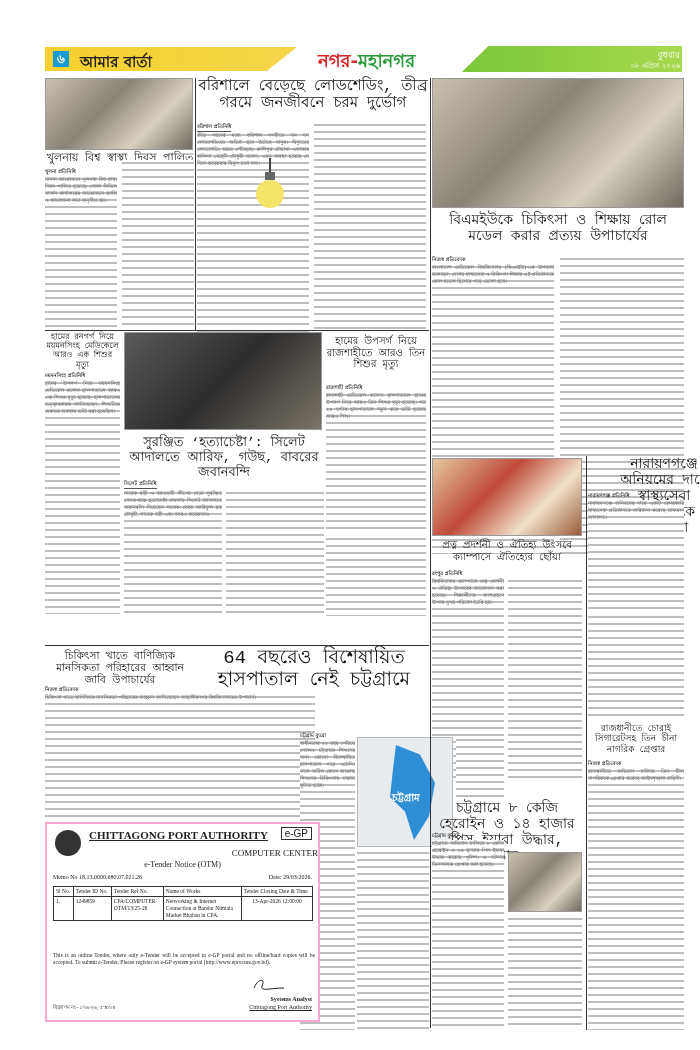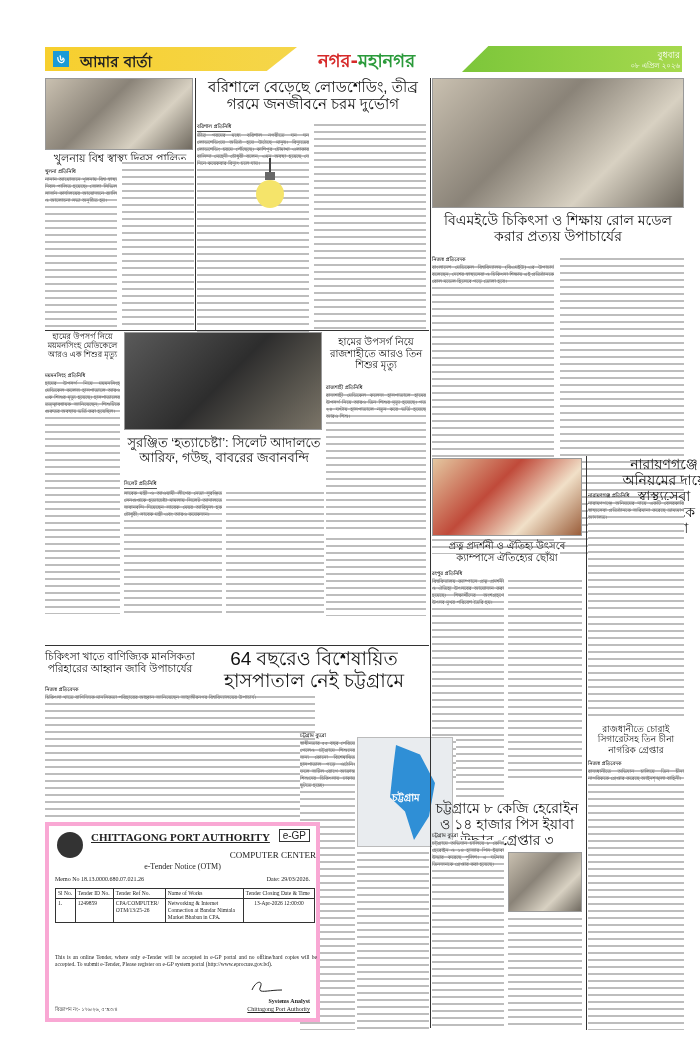--- a/index.html
+++ b/index.html
@@ -9,29 +9,29 @@
 .pgno{left:53px;top:51px;width:16px;height:16px;background:#1a9ad6;color:#fff;font:bold 12px "DejaVu Sans",sans-serif;text-align:center;line-height:16px}
 .brand{left:80px;top:50px;font:bold 15px "DejaVu Sans",sans-serif;color:#222}
 .sec-title{left:318px;top:47px;font:bold 18px "DejaVu Sans",sans-serif}
 .sec-title .a{color:#d62a2a}.sec-title .b{color:#2a9a3a}
 .hdr-right{left:462px;top:46px;width:220px;height:26px;background:linear-gradient(90deg,#7cc63a,#a6d94e);clip-path:polygon(12% 0,100% 0,100% 100%,0 100%)}
 .day{right:20px;top:48px;font:9px "DejaVu Sans",sans-serif;color:#fff;text-align:right}
 .date{right:20px;top:60px;font:7px "DejaVu Sans",sans-serif;color:#fff}
 .photo{background:linear-gradient(135deg,#c9c0b0,#8a8378 40%,#d8d1c2 70%,#6f695f);border:1px solid #999}
 .photo.dark{background:linear-gradient(135deg,#5a5a5a,#2d2d2d 50%,#7b7568)}
 .photo.warm{background:linear-gradient(135deg,#e4c7a0,#c04a3a 40%,#f1e0c8 70%,#9a5d3a)}
-.h{font-family:Liberation Sans, sans-serif;color:#111;text-align:center;line-height:1.15}
+.h{font-family:Liberation Mono, monospace;color:#111;text-align:center;line-height:1.15}
 .txt{font:5px/7px "DejaVu Sans",sans-serif;color:#555;text-align:justify;overflow:hidden;background:repeating-linear-gradient(#fff 0 2px,#bdbdbd 2px 4px,#fff 4px 7px)}
 .by{font:bold 5px "DejaVu Sans",sans-serif;color:#333;border-bottom:1px solid #555;display:inline-block}
 .rule{background:#333}
 .bulb{left:253px;top:158px;width:34px;height:60px}
 .map{left:357px;top:737px;width:96px;height:110px;background:#e9ecef;border:1px solid #bbb}
 .map-shape{left:378px;top:745px;width:60px;height:95px;background:#2f8fd6;clip-path:polygon(30% 0,70% 10%,95% 40%,85% 75%,60% 100%,45% 70%,20% 55%,25% 25%)}
 .map-lbl{left:392px;top:790px;font:bold 10px "DejaVu Sans",sans-serif;color:#fff}
-.tender{left:45px;top:822px;width:275px;height:200px;border:4px solid #f9a8d4;font-family:"Liberation Serif",serif;color:#222;background:#fff}
+.tender{left:45px;top:822px;width:275px;height:200px;border:2px solid #f9a8d4;font-family:"Liberation Serif",serif;color:#222;background:#fff}
 .t-logo{left:8px;top:6px;width:26px;height:26px;border-radius:50%;background:#333}
 .t-org{left:42px;top:5px;font:bold 11px "Liberation Serif",serif;text-decoration:underline}
 .t-egp{right:6px;top:3px;border:1px solid #333;font:10px "Liberation Sans",sans-serif;padding:0 3px}
 .t-cc{left:0;width:100%;top:24px;text-align:right;font:9px "Liberation Serif",serif}
 .t-notice{left:0;width:100%;top:36px;text-align:center;font:8px "Liberation Serif",serif;}
 .t-memo{left:6px;top:50px;font:6px "Liberation Serif",serif}
 .t-date{right:6px;top:50px;font:6px "Liberation Serif",serif}
 table.tt{position:absolute;left:6px;top:62px;width:260px;border-collapse:collapse;font:5.5px/7px "Liberation Serif",serif}
 table.tt td,table.tt th{border:1px solid #333;padding:1px 2px;vertical-align:top;font-weight:normal;text-align:left}
 .t-foot{left:6px;top:128px;width:262px;font:5.5px/7px "Liberation Serif",serif;text-align:justify}
@@ -60,26 +60,26 @@
 <div class="abs by" style="left:197px;top:123px">বরিশাল প্রতিনিধি</div>
 <div class="abs txt" style="left:197px;top:132px;width:112px;height:200px">তীব্র গরমের মধ্যে বরিশাল নগরীতে ঘন ঘন লোডশেডিংয়ে অতিষ্ঠ হয়ে উঠেছে মানুষ। বিদ্যুতের লোডশেডিং চরমে পৌঁছেছে। কাশিপুর চৌমাথা এলাকার বাসিন্দা মেহেদী চৌধুরী বলেন, এমন অবস্থা হয়েছে যে দিনে কয়েকবার বিদ্যুৎ চলে যায়।</div>
 <div class="abs txt" style="left:314px;top:122px;width:112px;height:210px"></div>
 <svg class="abs bulb" viewBox="0 0 34 60">
   <line x1="17" y1="0" x2="17" y2="14" stroke="#444" stroke-width="2"></line>
   <rect x="12" y="14" width="10" height="8" fill="#666"></rect>
   <circle cx="17" cy="36" r="14" fill="#f5e46a"></circle>
 </svg>
 
 <div class="abs photo" style="left:432px;top:78px;width:252px;height:130px"></div>
-<div class="abs h" style="left:432px;top:212px;width:252px;font-size:14px">বিএমইউে চিকিৎসা ও শিক্ষায় রোল মডেল করার প্রত্যয় উপাচার্যের</div>
+<div class="abs h" style="left:432px;top:212px;width:252px;font-size:14px">বিএমইউকে চিকিৎসা ও শিক্ষায় রোল মডেল করার প্রত্যয় উপাচার্যের</div>
 <div class="abs by" style="left:432px;top:256px">নিজস্ব প্রতিবেদক</div>
 <div class="abs txt" style="left:432px;top:264px;width:122px;height:290px">বাংলাদেশ মেডিকেল বিশ্ববিদ্যালয় (বিএমইউ)-এর উপাচার্য বলেছেন, দেশের স্বাস্থ্যসেবা ও চিকিৎসা শিক্ষায় এই প্রতিষ্ঠানকে রোল মডেল হিসেবে গড়ে তোলা হবে।</div>
 <div class="abs txt" style="left:560px;top:256px;width:124px;height:300px"></div>
 
-<div class="abs h" style="left:45px;top:332px;width:75px;font-size:8px">হামের উপসর্গ নিয়ে ময়মনসিংহ মেডিকেলে আরও এক শিশুর মৃত্যু</div>
+<div class="abs h" style="left:45px;top:332px;width:75px;font-size:8px">হামের রনগর্গ নিয়ে ময়মনসিংহ মেডিকেলে আরও এক শিশুর মৃত্যু</div>
 <div class="abs by" style="left:45px;top:372px">ময়মনসিংহ প্রতিনিধি</div>
 <div class="abs txt" style="left:45px;top:380px;width:75px;height:234px">হামের উপসর্গ নিয়ে ময়মনসিংহ মেডিকেল কলেজ হাসপাতালে আরও এক শিশুর মৃত্যু হয়েছে। হাসপাতালের তত্ত্বাবধায়ক জানিয়েছেন, শিশুটিকে গুরুতর অবস্থায় ভর্তি করা হয়েছিল।</div>
 <div class="abs photo dark" style="left:124px;top:332px;width:198px;height:98px"></div>
 
 <div class="abs h" style="left:326px;top:336px;width:100px;font-size:10px">হামের উপসর্গ নিয়ে রাজশাহীতে আরও তিন শিশুর মৃত্যু</div>
 <div class="abs by" style="left:326px;top:384px">রাজশাহী প্রতিনিধি</div>
 <div class="abs txt" style="left:326px;top:392px;width:100px;height:140px">রাজশাহী মেডিকেল কলেজ হাসপাতালে হামের উপসর্গ নিয়ে আরও তিন শিশুর মৃত্যু হয়েছে। গত ২৪ ঘণ্টায় হাসপাতালে নতুন করে ভর্তি হয়েছে আরও শিশু।</div>
 
 <div class="abs h" style="left:124px;top:436px;width:200px;font-size:13px">সুরঞ্জিত ‘হত্যাচেষ্টা’: সিলেট আদালতে আরিফ, গউছ, বাবরের জবানবন্দি</div>
 <div class="abs by" style="left:124px;top:480px">সিলেট প্রতিনিধি</div>

